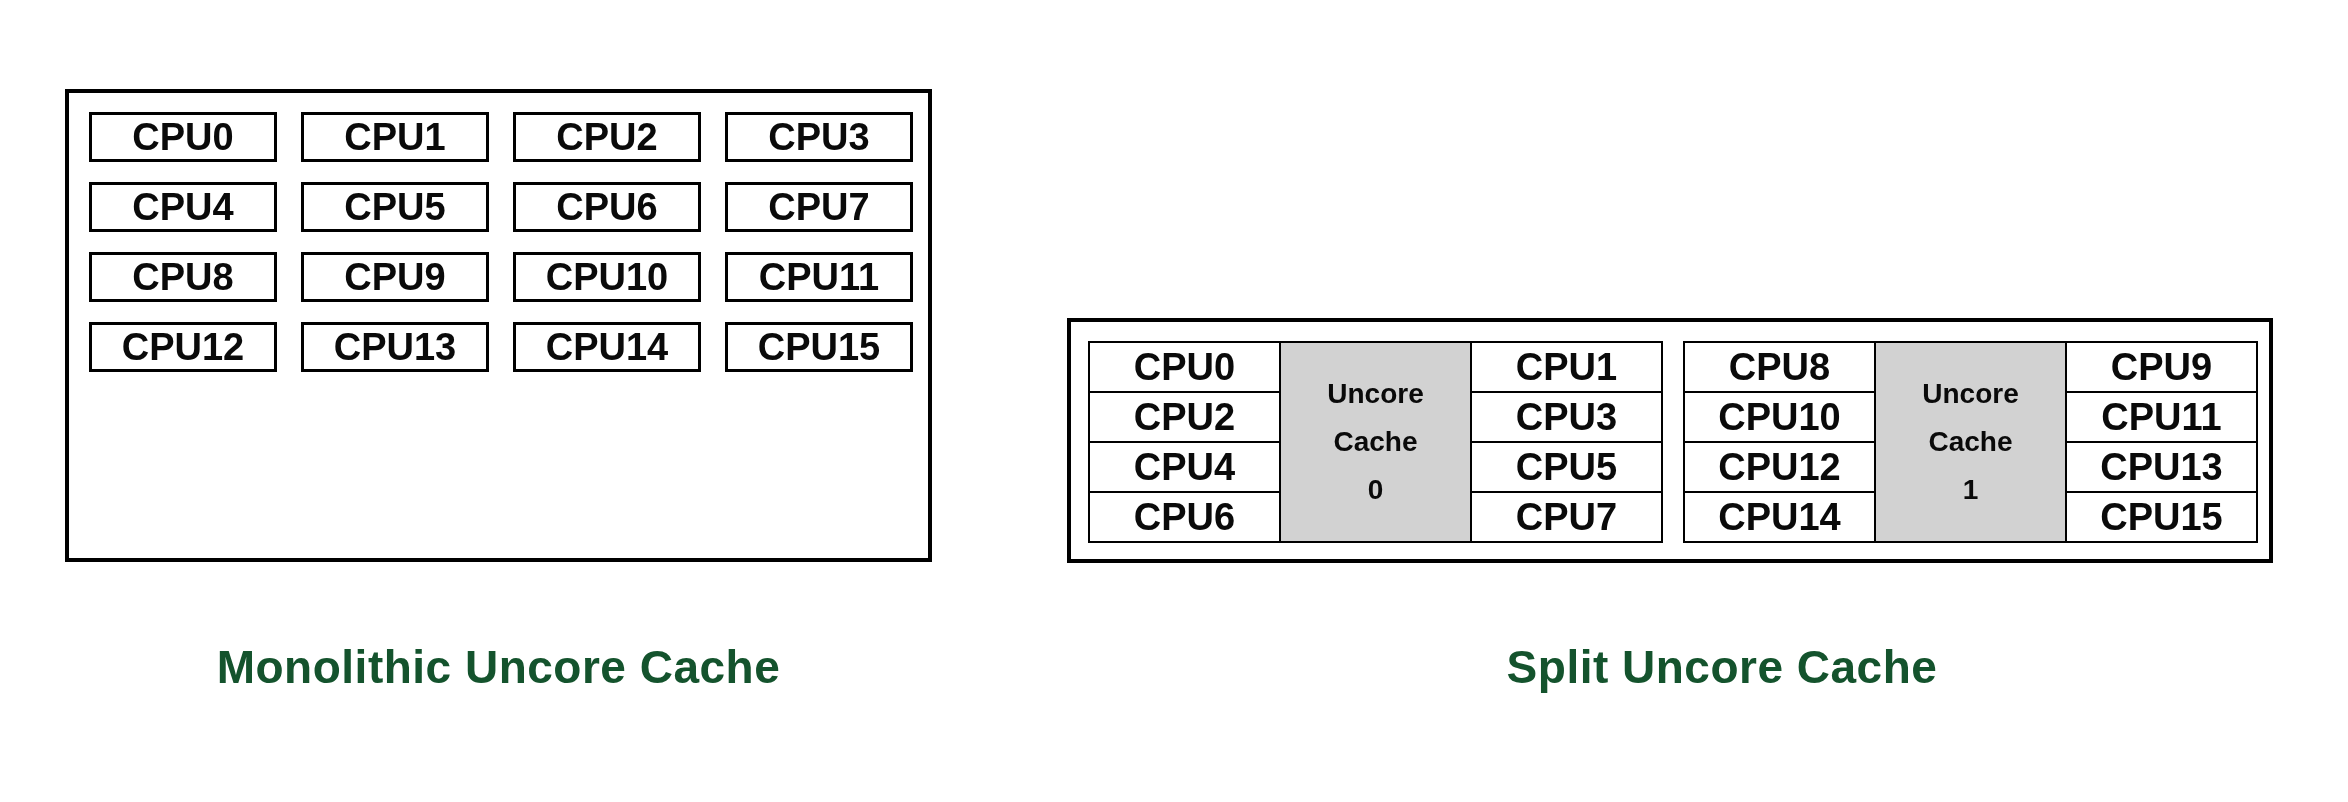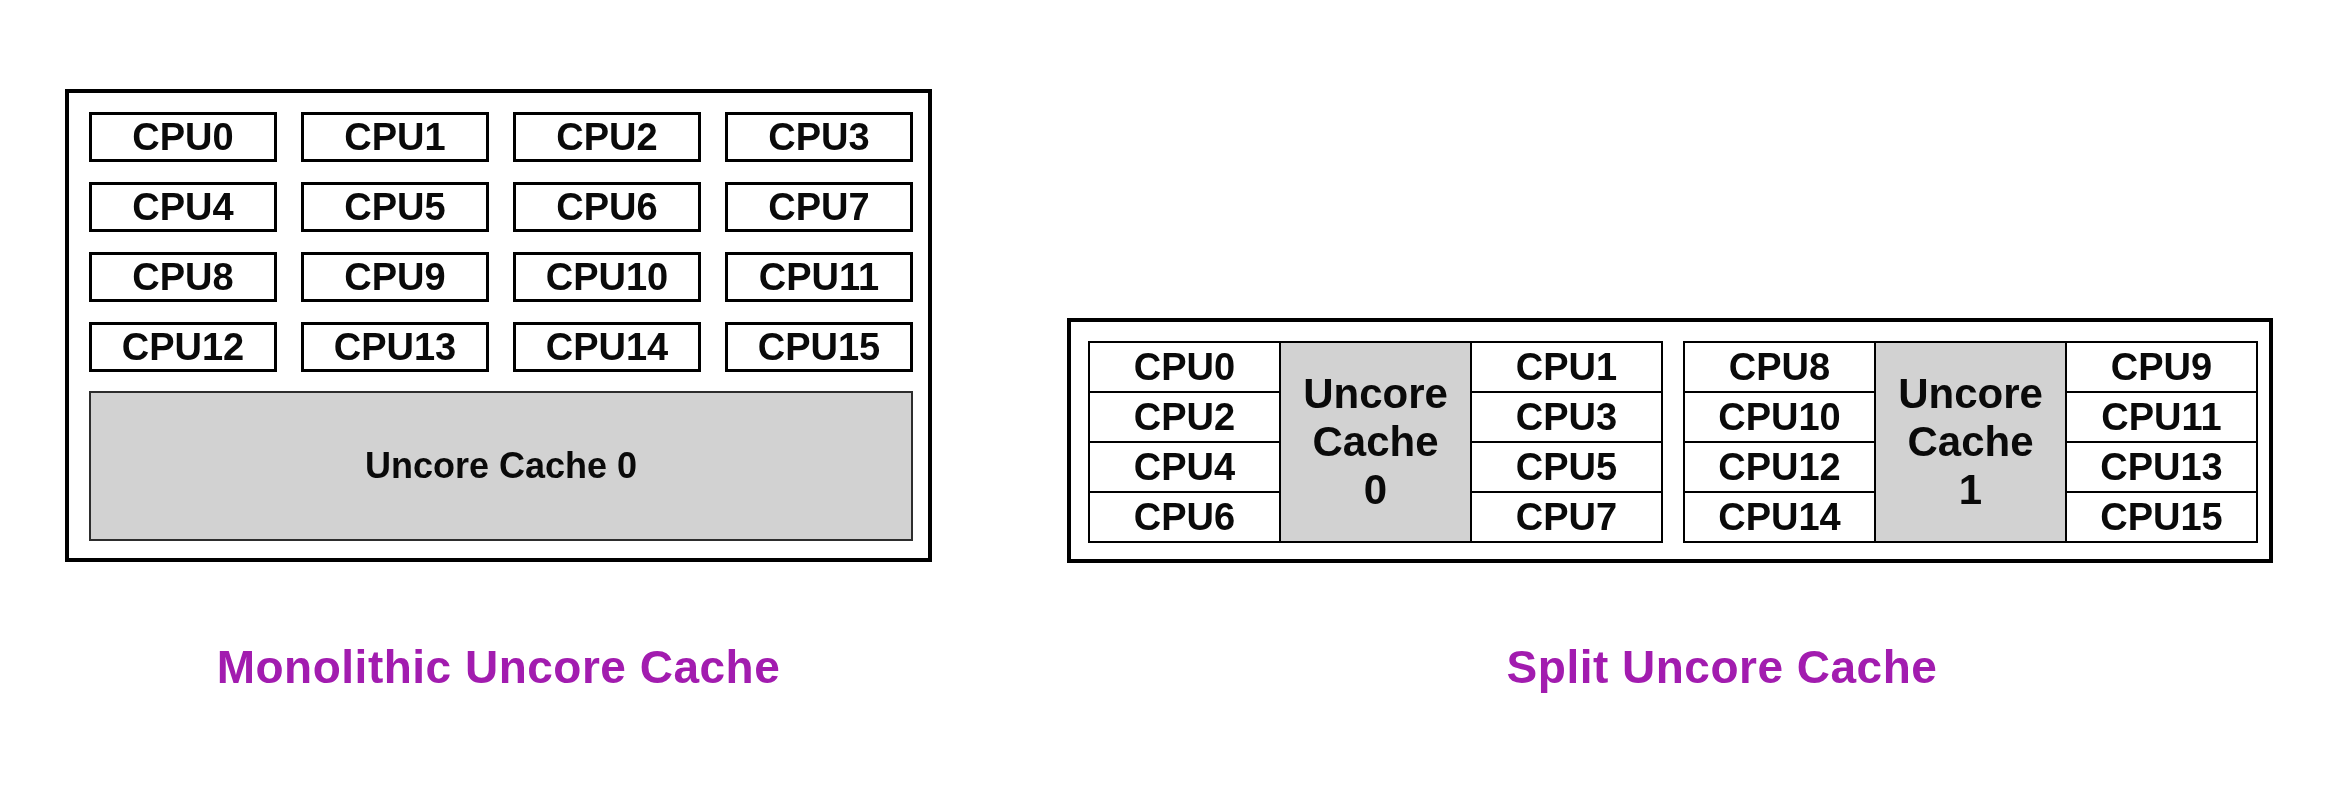--- a/index.html
+++ b/index.html
@@ -114,38 +114,38 @@
     width: 193px;
     height: 202px;
     margin-left: -2px;
     border: 2px solid #000000;
     box-sizing: border-box;
     background: #d2d2d2;
     display: flex;
     flex-direction: column;
     align-items: center;
     justify-content: center;
-    font-size: 42px;
+    font-size: 28px;
     font-weight: bold;
     line-height: 48px;
     color: #0a0a0a;
     text-align: center;
   }
   .cpu-col.right-col {
     margin-left: -2px;
   }
 
   
   .caption {
     position: absolute;
     top: 640px;
     text-align: center;
     font-size: 46px;
     font-weight: bold;
-    color: #a21caf;
+    color: #14532d;
     letter-spacing: 0.5px;
   }
   .caption.mono-caption { left: 65px;  width: 867px;  }
   .caption.split-caption { left: 1119px; width: 1206px; }
 </style>
 </head>
 <body>
 
 <div class="canvas">
 
@@ -162,23 +162,20 @@
         <div class="cpu-cell">CPU7</div>
         <div class="cpu-cell">CPU8</div>
         <div class="cpu-cell">CPU9</div>
         <div class="cpu-cell">CPU10</div>
         <div class="cpu-cell">CPU11</div>
         <div class="cpu-cell">CPU12</div>
         <div class="cpu-cell">CPU13</div>
         <div class="cpu-cell">CPU14</div>
         <div class="cpu-cell">CPU15</div>
       </div>
-      <div class="uncore-mono">
-        <span>Uncore Cache 0</span>
-      </div>
     </div>
   </div>
   <div class="caption mono-caption">Monolithic Uncore Cache</div>
 
   <div class="split-box">
     <div class="split-inner">
 
       <div class="cluster">
         <div class="cpu-col">
           <div class="tcell">CPU0</div>

